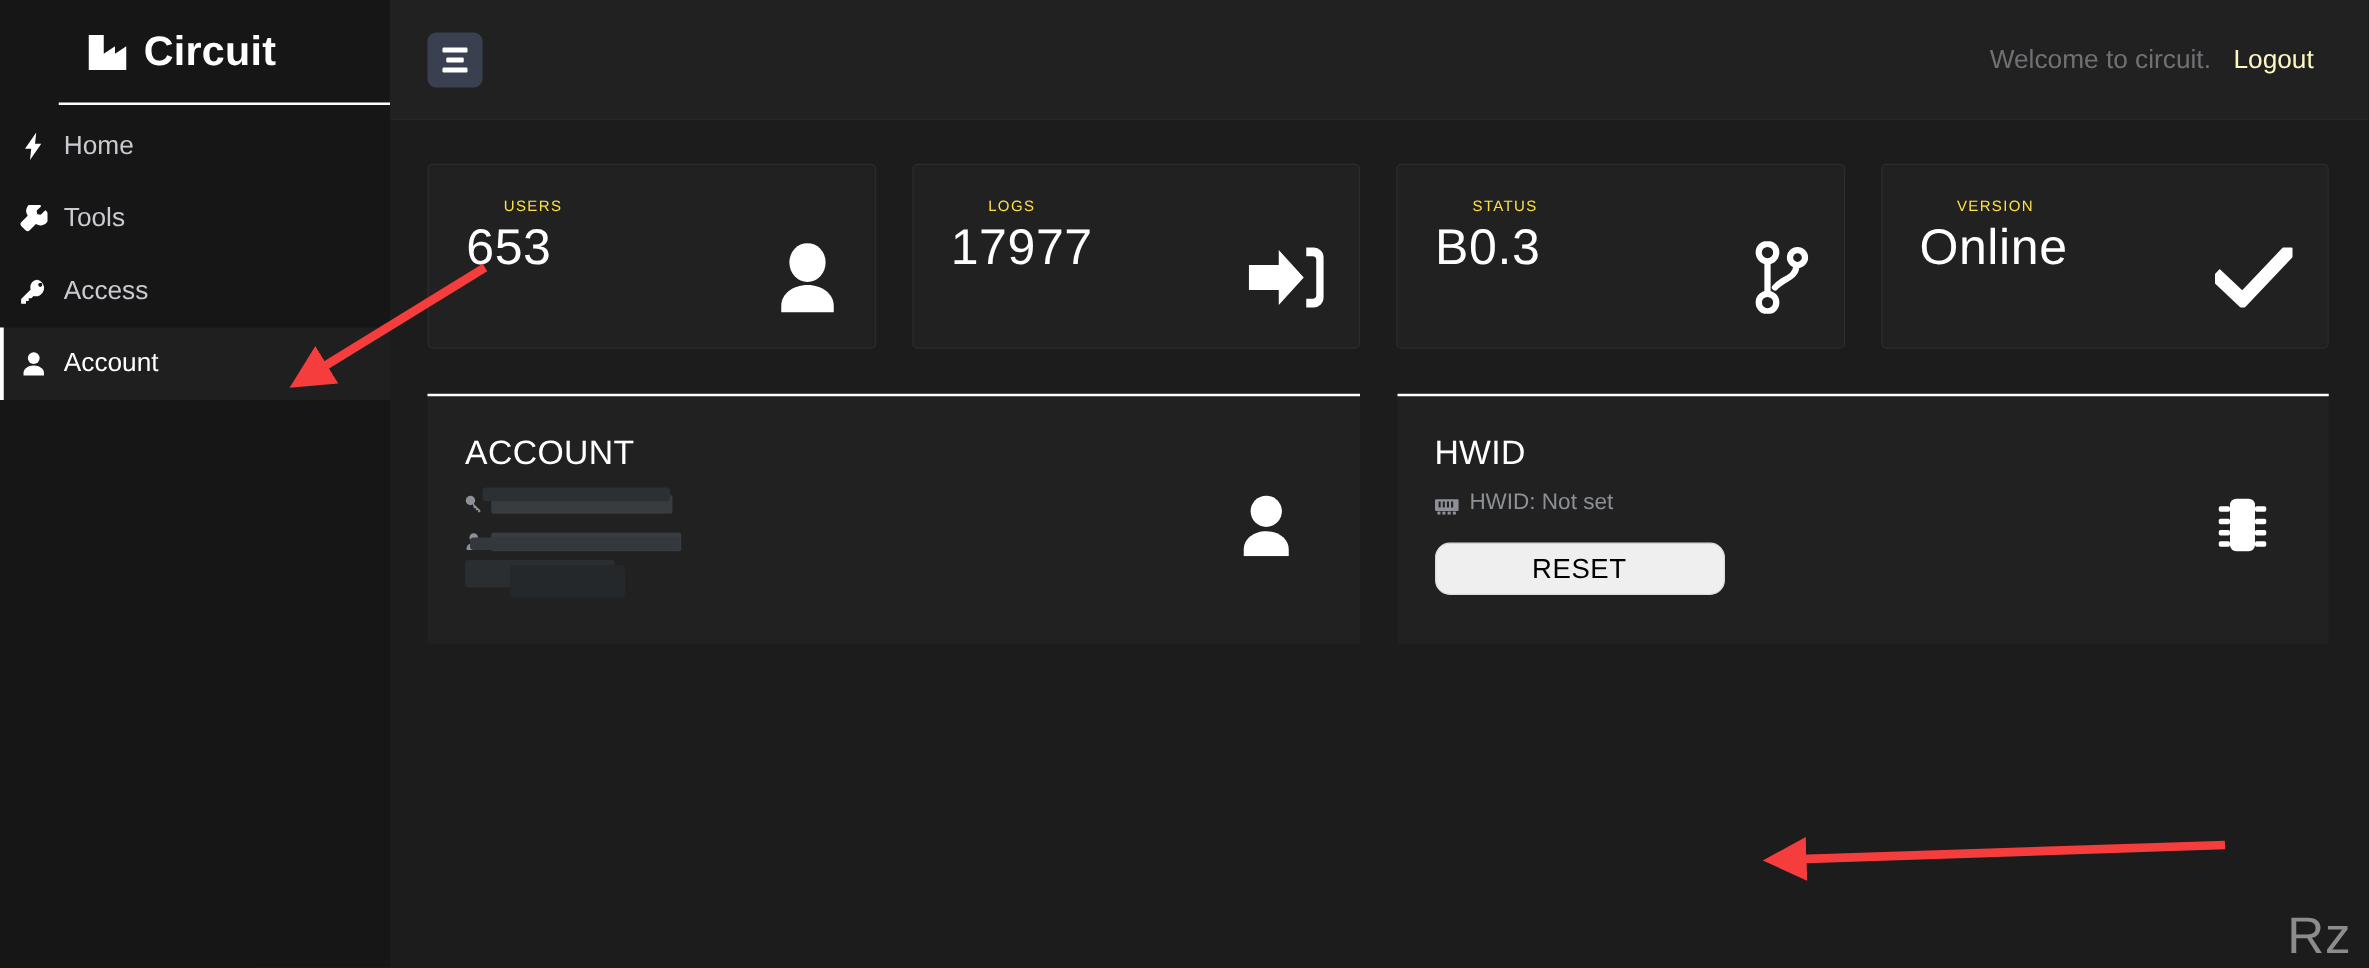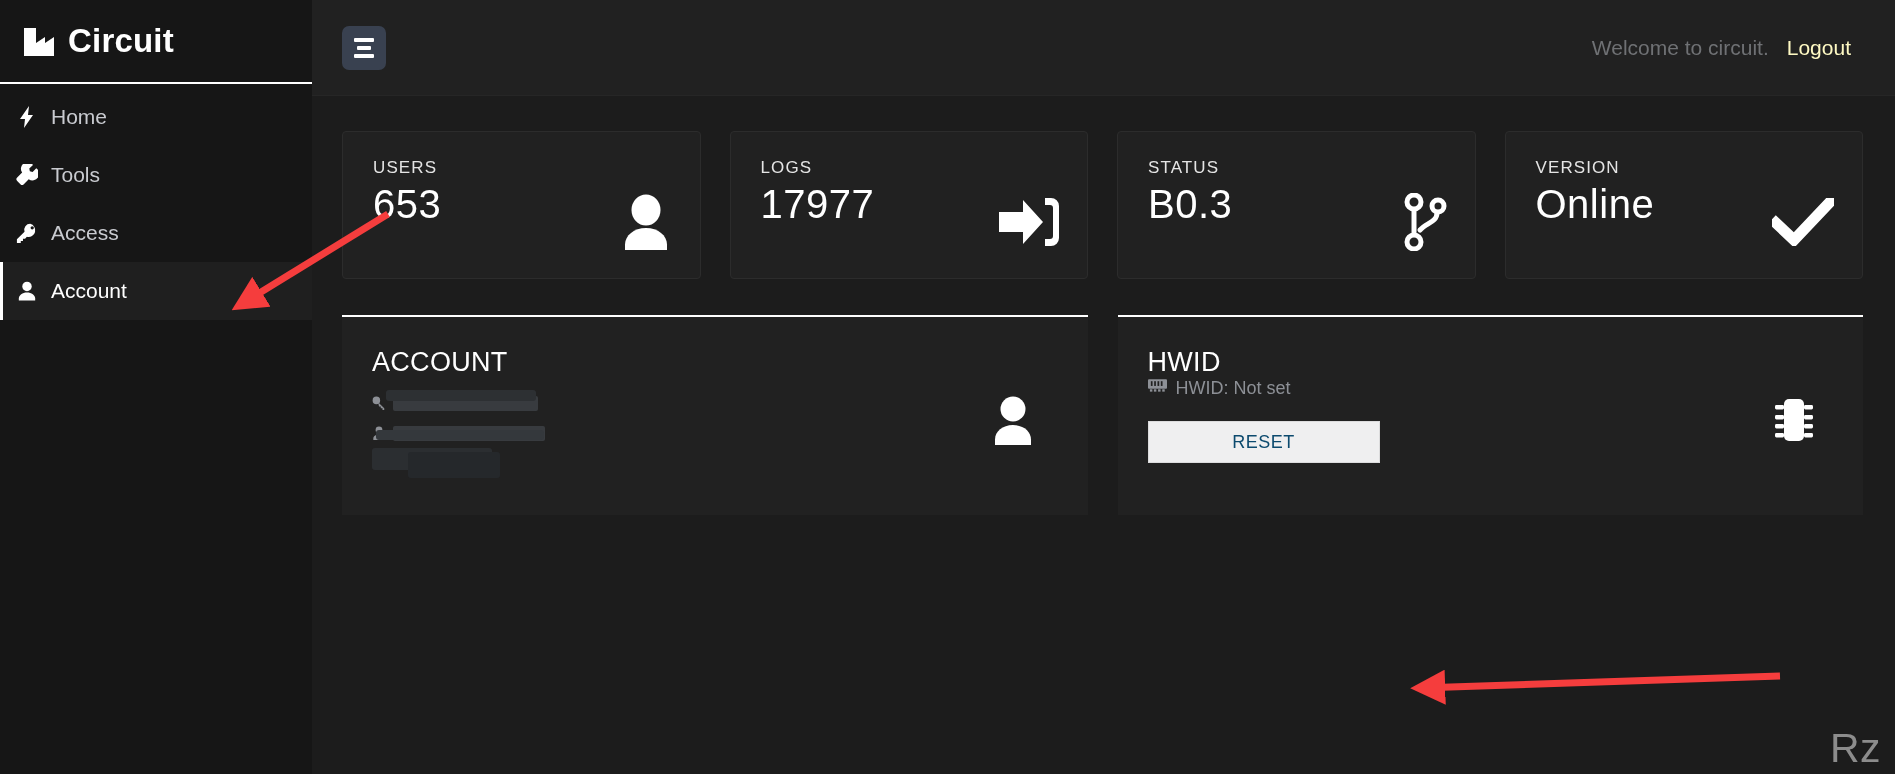--- a/index.html
+++ b/index.html
@@ -18,20 +18,21 @@
     flex: 0 0 312px;
     position: relative;
     z-index: 3;
   }
   .brand {
     height: 84px;
     display: flex; align-items: center;
     padding-left: 22px;
     gap: 12px;
     border-bottom: 2px solid #ffffff;
+    margin-left: 47px;
   }
   .brand-icon { width: 34px; height: 30px; display: block; }
   .brand-text {
     color: #ffffff; font-size: 33px; font-weight: 700; letter-spacing: .2px;
   }
   .nav { padding-top: 4px; }
   .nav-item {
     height: 58px;
     display: flex; align-items: center;
     padding-left: 16px;
@@ -109,21 +110,21 @@
     flex: 1;
     height: 148px;
     background: #212121;
     border: 1px solid #2c2c2c;
     border-radius: 4px;
     padding: 26px 28px 0 30px;
     display: flex; justify-content: space-between;
   }
   .stat-left { display: flex; flex-direction: column; gap: 3px; }
   .stat-label {
-    color: #e5e5e5; font-size: 17px; letter-spacing: 1.1px; font-weight: 400;
+    color: #fde047; font-size: 12px; letter-spacing: 1.1px; font-weight: 400; margin-left: 30px;
   }
   .stat-value {
     color: #ffffff; font-size: 40px; font-weight: 400; line-height: 1.15; letter-spacing: .5px;
   }
   .stat-icon { display: flex; align-items: center; padding-top: 8px; }
   .stat-icon svg { display: block; fill: #ffffff; }
 
   
   .panels {
     display: flex; gap: 30px;
@@ -137,32 +138,33 @@
     padding: 30px 30px 26px 30px;
     position: relative;
   }
   .panel-head { display: flex; justify-content: space-between; }
   .panel-title {
     color: #ffffff; font-size: 27px; font-weight: 400; letter-spacing: .3px;
   }
   .panel-icon { position: absolute; right: 42px; top: 68px; }
   .panel-icon svg { display: block; fill: #ffffff; }
   .panel-sub {
-    display: flex; align-items: flex-start; gap: 9px;
+    margin-top: 13px;
+    display: flex; align-items: flex-end; gap: 9px;
     color: #8d9096; font-size: 18px;
   }
   .panel-sub svg { display: block; fill: #8d9096; }
   .reset-btn {
     margin-top: 22px;
     width: 232px; height: 42px;
     background: #efeff0;
     border: 1px solid #dcdcdd;
-    border-radius: 0;
-    color: #0c4a6e;
-    font-size: 18px; letter-spacing: .5px;
+    border-radius: 12px;
+    color: #000000;
+    font-size: 22px; letter-spacing: .5px;
     font-family: "Liberation Sans", sans-serif;
     cursor: pointer;
   }
 
   
   .redacted-wrap { margin-top: 14px; position: relative; width: 175px; height: 84px; }
   .red-row { display: flex; align-items: center; gap: 7px; height: 22px; margin-bottom: 8px; }
   .red-row svg { flex: 0 0 auto; fill: #8d9096; display: block; }
   .red-bar {
     height: 15px; background: #3b3e42; border-radius: 2px; opacity: .92;

